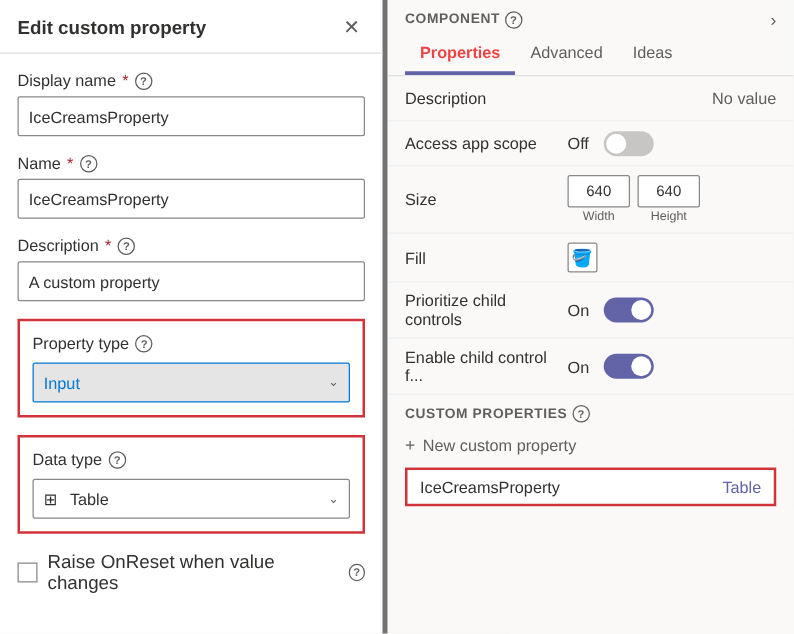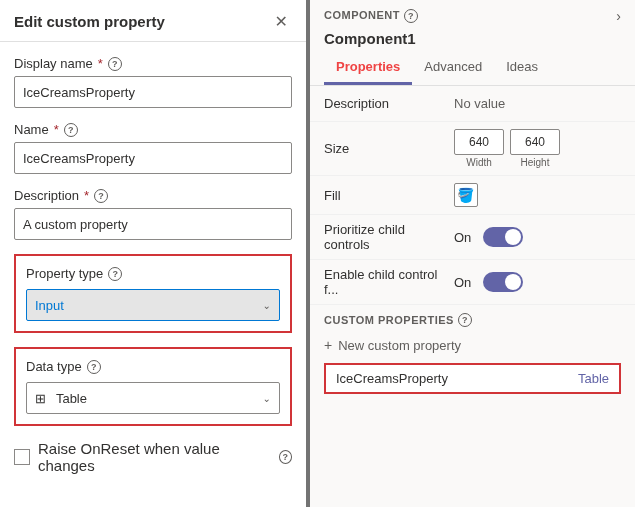--- a/index.html
+++ b/index.html
@@ -264,20 +264,21 @@
       font-size: 13px;
       color: #323130;
       width: 130px;
       flex-shrink: 0;
     }
 
     .prop-row-value {
       font-size: 13px;
       color: #605e5c;
       flex: 1;
+      text-align: right;
     }
 
     .toggle {
       width: 40px;
       height: 20px;
       border-radius: 10px;
       display: flex;
       align-items: center;
       padding: 2px;
       cursor: pointer;
@@ -480,41 +481,49 @@
 
 <div class="right-panel">
   <div class="right-header">
     <div class="component-label">
       <span>COMPONENT</span>
       <span class="info-icon">?</span>
     </div>
     <span class="right-chevron">›</span>
   </div>
 
-  <div class="component-name">Component1</div>
 
   <div class="tabs-row">
     <div class="tab active">
       <span>Properties</span>
     </div>
     <div class="tab">
       <span>Advanced</span>
     </div>
     <div class="tab">
       <span>Ideas</span>
     </div>
   </div>
 
   <div class="right-body">
 
     <div class="prop-row">
       <span class="prop-row-label">Description</span>
       <span class="prop-row-value">No value</span>
     </div>
 
+    <div class="prop-row">
+      <span class="prop-row-label">Access app scope</span>
+      <div style="display:flex;align-items:center;gap:6px;">
+        <span class="on-label" style="font-size:13px;color:#323130;">Off</span>
+        <div class="toggle off">
+          <div class="toggle-thumb"></div>
+        </div>
+      </div>
+    </div>
 
     <div class="prop-row">
       <span class="prop-row-label">Size</span>
       <div class="size-inputs">
         <div class="size-input-wrapper">
           <input class="size-input" type="text" value="640" style="">
           <span class="size-input-label">Width</span>
         </div>
         <div class="size-input-wrapper">
           <input class="size-input" type="text" value="640" style="">

